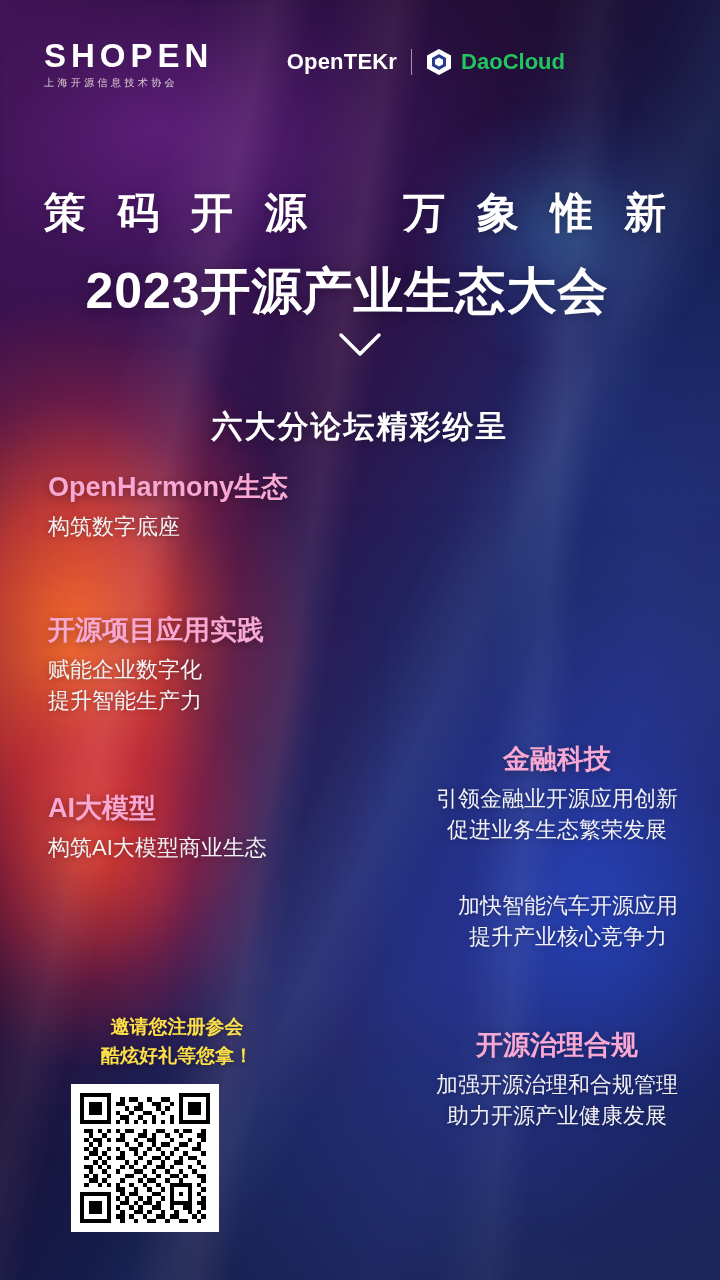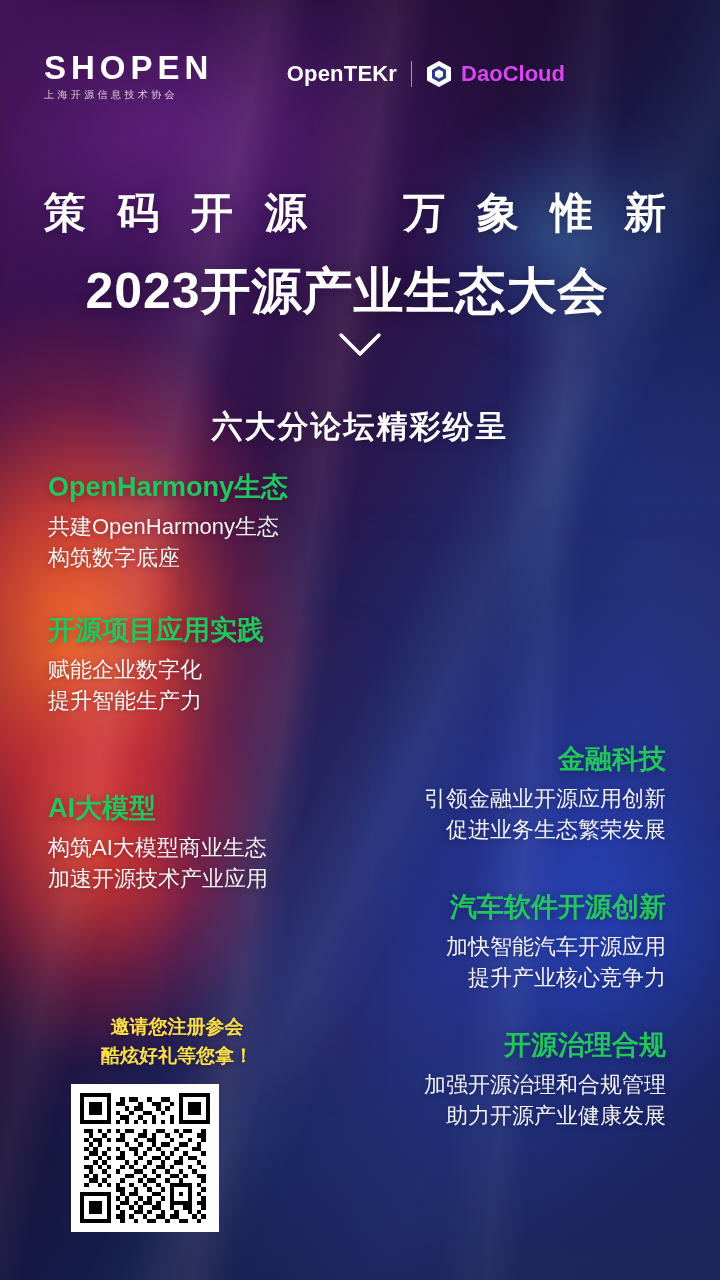--- a/index.html
+++ b/index.html
@@ -94,21 +94,21 @@
   .content {
     position: relative;
     z-index: 5;
     width: 720px;
     height: 1280px;
   }
 
   
   .header {
     position: absolute;
-    top: 48px;
+    top: 36px;
     left: 0;
     width: 601px;
     height: 70px;
   }
   .logo-left {
     position: absolute;
     left: 44px;
     top: 0;
     text-align: left;
   }
@@ -147,21 +147,21 @@
     background: rgba(255,255,255,0.55);
   }
   .logo-right .dao {
     display: flex;
     align-items: center;
     gap: 9px;
   }
   .logo-right .dao-text {
     font-size: 22px;
     font-weight: bold;
-    color: #d946ef;
+    color: #22c55e;
   }
   .cube {
     width: 26px;
     height: 28px;
     position: relative;
   }
 
   
   .slogan {
     position: absolute;
@@ -207,34 +207,34 @@
     margin-top: 16px;
   }
 
   
   .forum {
     position: absolute;
   }
   .forum .f-title {
     font-size: 27px;
     font-weight: bold;
-    color: #22c55e;
+    color: #f9a8d4;
     line-height: 34px;
     margin-bottom: 7px;
     text-shadow: 0 2px 8px rgba(0,0,0,0.3);
   }
   .forum .f-line {
     font-size: 22px;
     color: #f2f2f5;
     line-height: 31px;
     font-weight: 500;
     text-shadow: 0 1px 6px rgba(0,0,0,0.3);
   }
   .left-col { left: 48px; text-align: left; }
-  .right-col { right: 54px; text-align: right; }
+  .right-col { right: 42px; text-align: center; }
 
   .f1 { top: 470px; }
   .f2 { top: 613px; }
   .f3 { top: 791px; }
   .f4 { top: 742px; }
   .f5 { top: 890px; }
   .f6 { top: 1028px; }
 
   
   .invite {
@@ -305,44 +305,41 @@
     <div class="main-title">2023开源产业生态大会</div>
     <div class="chevron">
       <svg width="44" height="26" viewBox="0 0 44 26" aria-hidden="true">
         <polyline points="3,3 22,22 41,3" fill="none" stroke="#ffffff" stroke-width="3.5" stroke-linecap="round" stroke-linejoin="round"></polyline>
       </svg>
     </div>
     <div class="subtitle">六大分论坛精彩纷呈</div>
 
     <div class="forum left-col f1">
       <div class="f-title">OpenHarmony生态</div>
-      <div class="f-line">共建OpenHarmony生态</div>
       <div class="f-line">构筑数字底座</div>
     </div>
 
     <div class="forum left-col f2">
       <div class="f-title">开源项目应用实践</div>
       <div class="f-line">赋能企业数字化</div>
       <div class="f-line">提升智能生产力</div>
     </div>
 
     <div class="forum left-col f3">
       <div class="f-title">AI大模型</div>
       <div class="f-line">构筑AI大模型商业生态</div>
-      <div class="f-line">加速开源技术产业应用</div>
     </div>
 
     <div class="forum right-col f4">
       <div class="f-title">金融科技</div>
       <div class="f-line">引领金融业开源应用创新</div>
       <div class="f-line">促进业务生态繁荣发展</div>
     </div>
 
     <div class="forum right-col f5">
-      <div class="f-title">汽车软件开源创新</div>
       <div class="f-line">加快智能汽车开源应用</div>
       <div class="f-line">提升产业核心竞争力</div>
     </div>
 
     <div class="forum right-col f6">
       <div class="f-title">开源治理合规</div>
       <div class="f-line">加强开源治理和合规管理</div>
       <div class="f-line">助力开源产业健康发展</div>
     </div>
 

